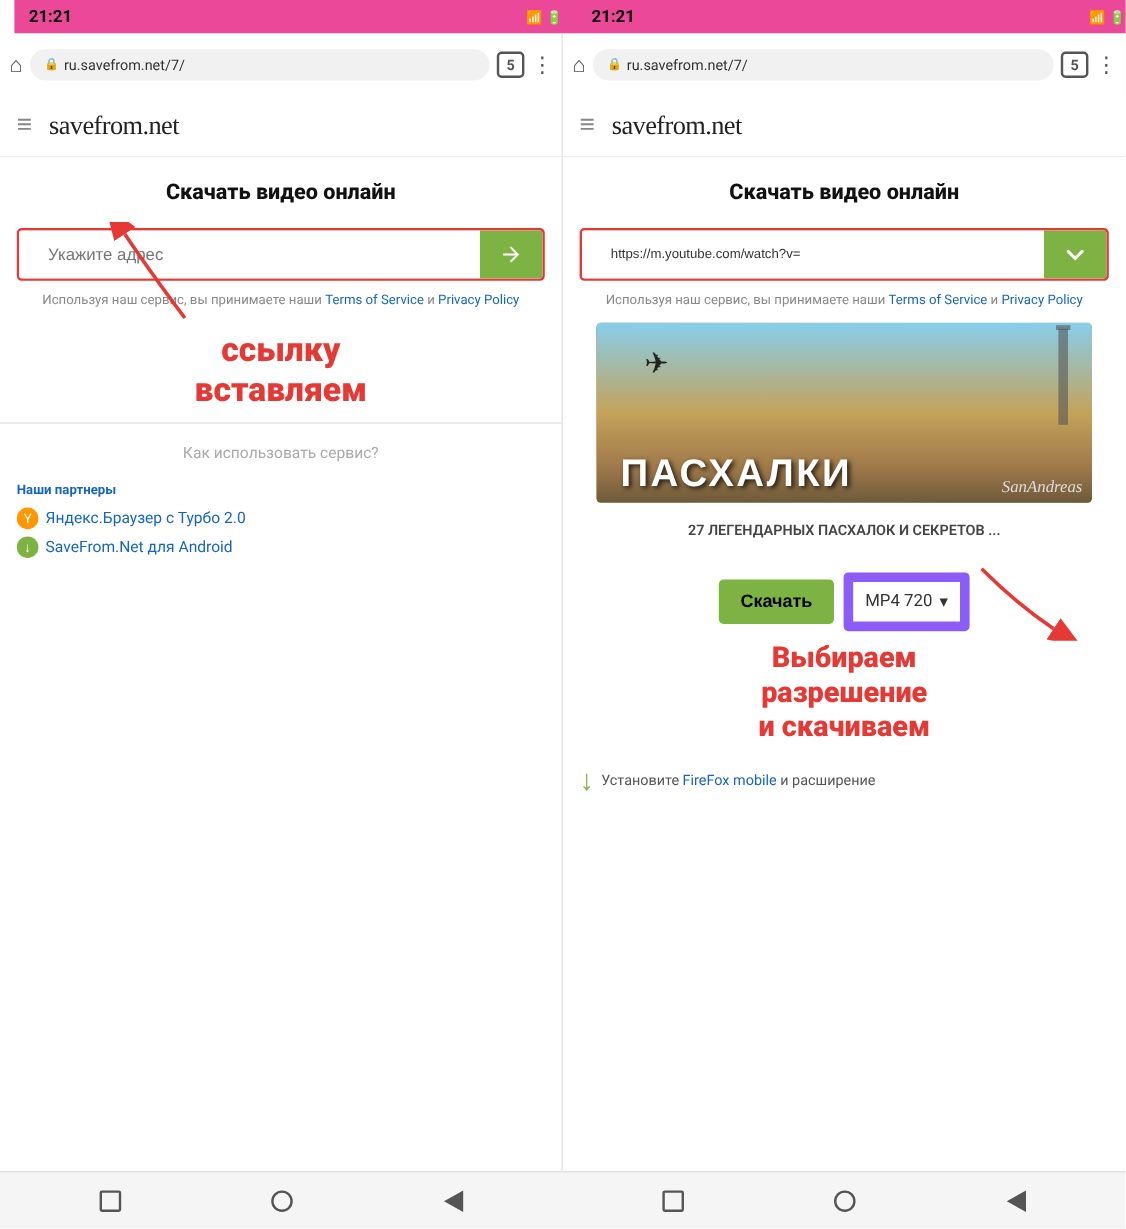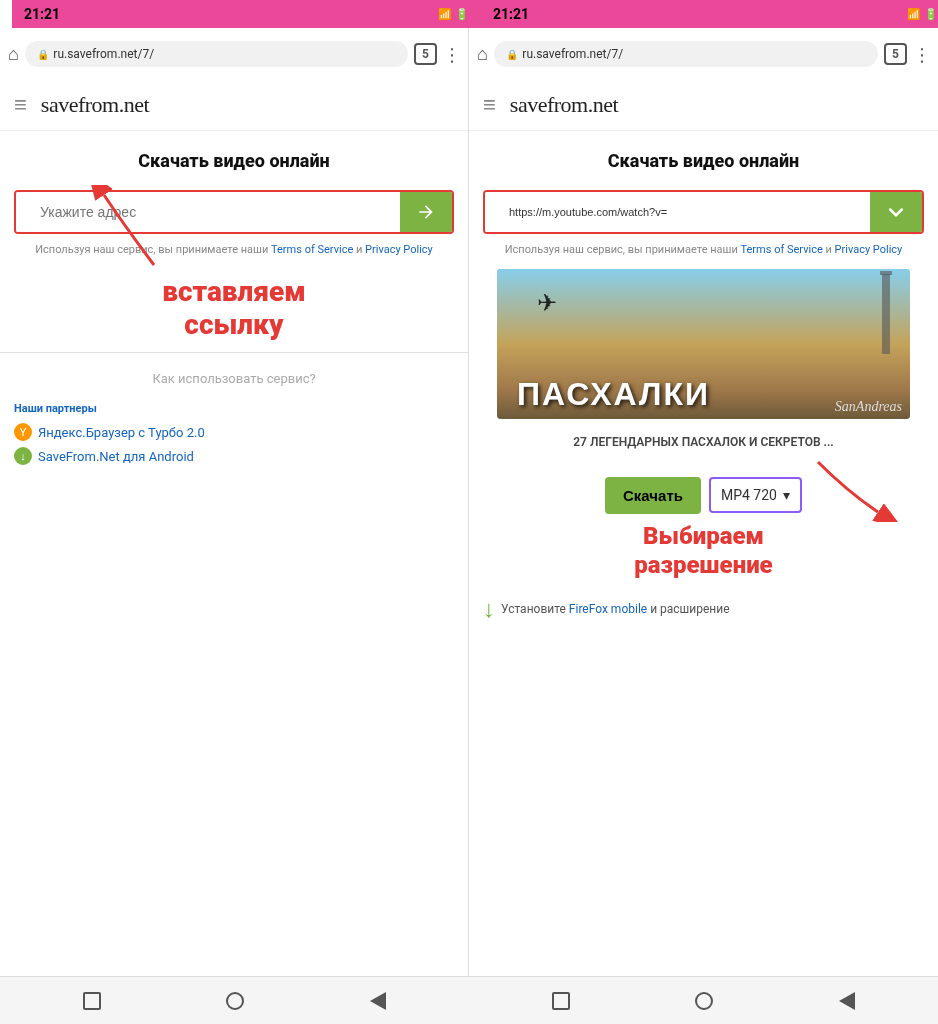--- a/index.html
+++ b/index.html
@@ -248,21 +248,21 @@
       background: #7cb342;
       color: #000000;
       border: none;
       padding: 10px 18px;
       font-size: 15px;
       font-weight: 700;
       border-radius: 4px;
       cursor: pointer;
     }
     .format-selector {
-      border: 2px solid #8b5cf6;
+      border: 8px solid #8b5cf6;
       border-radius: 4px;
       padding: 8px 10px;
       font-size: 14px;
       color: #333;
       display: flex;
       align-items: center;
       gap: 6px;
       cursor: pointer;
     }
     .annotation-text-right {
@@ -423,22 +423,22 @@
         <div style="position:relative; margin-top:16px;">
 
           <svg width="180" height="90" style="position:absolute; top:-90px; left:50px;">
             <defs>
               <marker id="arrowhead-l" markerWidth="10" markerHeight="7" refX="0" refY="3.5" orient="auto">
                 <polygon points="0 0, 10 3.5, 0 7" fill="#e53935"></polygon>
               </marker>
             </defs>
             <path d="M 90 80 Q 60 40 40 10" stroke="#e53935" stroke-width="3" fill="none" marker-end="url(#arrowhead-l)"></path>
           </svg>
+          <div class="annotation-text-big">ссылку</div>
           <div class="annotation-text-big">вставляем</div>
-          <div class="annotation-text-big">ссылку</div>
         </div>
       </div>
 
       <div class="divider-line"></div>
 
       <div class="sub-links">
         <div style="margin-top:4px;">Как использовать сервис?</div>
       </div>
 
       <div class="partners-section">
@@ -509,20 +509,21 @@
         <svg width="120" height="70" style="position:absolute; top:-70px; right:30px;">
           <defs>
             <marker id="arrowhead-r" markerWidth="10" markerHeight="7" refX="0" refY="3.5" orient="auto">
               <polygon points="0 0, 10 3.5, 0 7" fill="#e53935"></polygon>
             </marker>
           </defs>
           <path d="M 30 10 Q 60 40 90 60" stroke="#e53935" stroke-width="3" fill="none" marker-end="url(#arrowhead-r)"></path>
         </svg>
         <div class="annotation-text-right">Выбираем</div>
         <div class="annotation-text-right">разрешение</div>
+        <div class="annotation-text-right">и скачиваем</div>
       </div>
 
       <div class="bottom-content">
         <div style="display:flex; align-items:center; gap:6px; margin-top:8px;">
           <span style="font-size:24px; color:#7cb342;">↓</span>
           <p class="install-text">
             <span>Установите </span><a href="#" class="install-link">FireFox mobile</a><span> и расширение</span>
           </p>
         </div>
       </div>

